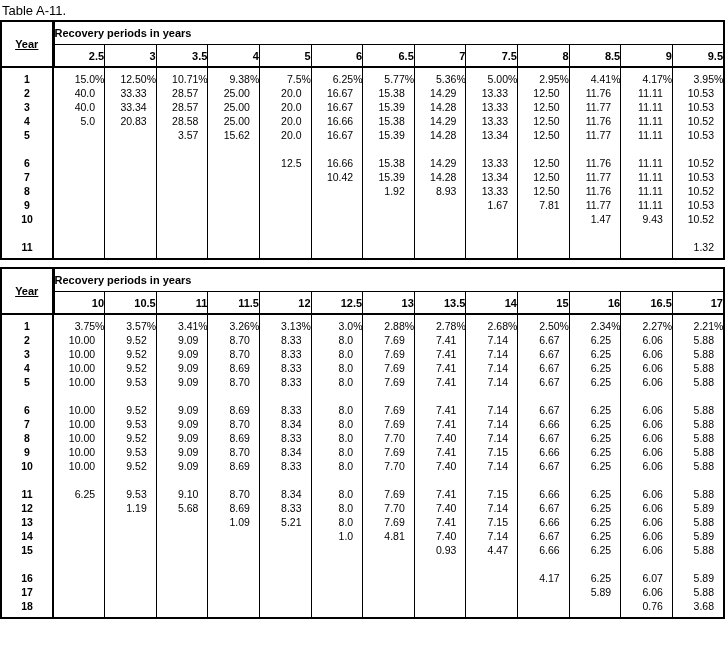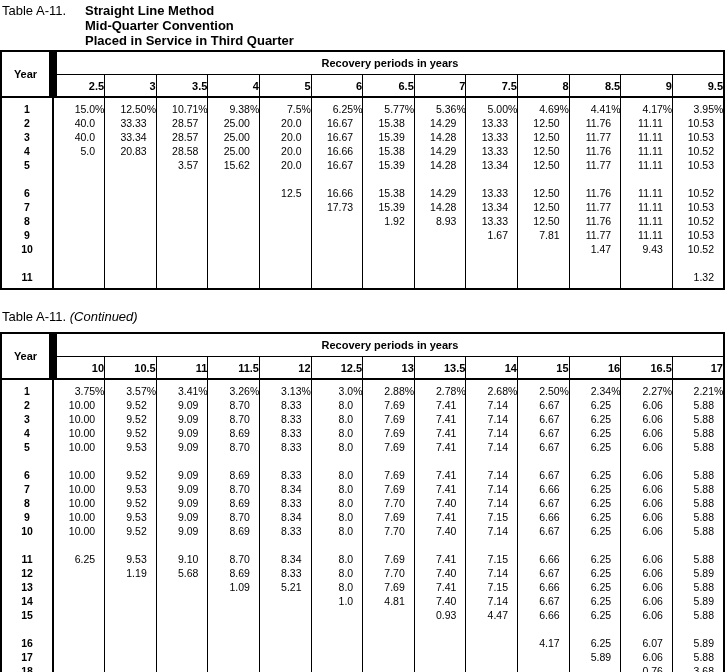--- a/index.html
+++ b/index.html
@@ -24,24 +24,25 @@
     border-collapse:collapse;
     border:2px solid #000;
     margin-top:2px;
   }
   table.dep.t2 { margin-top:7px; }
   col.year-col { width:52px; }
 
   th { font-weight:bold; padding:0; }
   th.year-h {
     font-size:11px; text-align:center; vertical-align:middle;
-    border-right:8px solid #000000;
+    border-right:3px solid #000000;
+    text-decoration:underline;
   }
   th.span-h {
-    font-size:11px; height:22px; text-align:center; vertical-align:middle;
+    font-size:11px; height:22px; text-align:left; vertical-align:middle;
     border-bottom:1px solid #000;
   }
   th.col-h {
     font-size:11px; height:21px; text-align:right; vertical-align:middle;
     border-left:1px solid #000;
   }
   th.col-h:first-child { border-left:none; }
   thead { border-bottom:2px solid #000; }
 
   td { padding:0; height:14px; line-height:14px; font-size:10.5px; vertical-align:bottom; }
@@ -55,25 +56,20 @@
   tbody tr:last-child td { padding-bottom:4px; }
   .pct { display:inline-block; width:0; white-space:pre; overflow:visible; }
 </style>
 </head>
 <body>
 
 <div class="page">
 
   <div class="title-block">
     <span class="title-label">Table A-11.</span>
-    <div class="heading-lines">
-      <div>Straight Line Method</div>
-      <div>Mid-Quarter Convention</div>
-      <div>Placed in Service in Third Quarter</div>
-    </div>
   </div>
 
   <table class="dep t1">
       <colgroup>
         <col class="year-col">
         <col>
         <col>
         <col>
         <col>
         <col>
@@ -112,21 +108,21 @@
           <td class="year-cell">1</td>
           <td class="val-cell"><span>15.0</span><span class="pct">%</span></td>
           <td class="val-cell"><span>12.50</span><span class="pct">%</span></td>
           <td class="val-cell"><span>10.71</span><span class="pct">%</span></td>
           <td class="val-cell"><span>9.38</span><span class="pct">%</span></td>
           <td class="val-cell"><span>7.5</span><span class="pct">%</span></td>
           <td class="val-cell"><span>6.25</span><span class="pct">%</span></td>
           <td class="val-cell"><span>5.77</span><span class="pct">%</span></td>
           <td class="val-cell"><span>5.36</span><span class="pct">%</span></td>
           <td class="val-cell"><span>5.00</span><span class="pct">%</span></td>
-          <td class="val-cell"><span>4.69</span><span class="pct">%</span></td>
+          <td class="val-cell"><span>2.95</span><span class="pct">%</span></td>
           <td class="val-cell"><span>4.41</span><span class="pct">%</span></td>
           <td class="val-cell"><span>4.17</span><span class="pct">%</span></td>
           <td class="val-cell"><span>3.95</span><span class="pct">%</span></td>
         </tr>
         <tr>
           <td class="year-cell">2</td>
           <td class="val-cell">40.0</td>
           <td class="val-cell">33.33</td>
           <td class="val-cell">28.57</td>
           <td class="val-cell">25.00</td>
@@ -220,21 +216,21 @@
           <td class="val-cell">11.11</td>
           <td class="val-cell">10.52</td>
         </tr>
         <tr>
           <td class="year-cell">7</td>
           <td class="val-cell"></td>
           <td class="val-cell"></td>
           <td class="val-cell"></td>
           <td class="val-cell"></td>
           <td class="val-cell"></td>
-          <td class="val-cell">17.73</td>
+          <td class="val-cell">10.42</td>
           <td class="val-cell">15.39</td>
           <td class="val-cell">14.28</td>
           <td class="val-cell">13.34</td>
           <td class="val-cell">12.50</td>
           <td class="val-cell">11.77</td>
           <td class="val-cell">11.11</td>
           <td class="val-cell">10.53</td>
         </tr>
         <tr>
           <td class="year-cell">8</td>
@@ -312,24 +308,20 @@
           <td class="val-cell"></td>
           <td class="val-cell"></td>
           <td class="val-cell"></td>
           <td class="val-cell"></td>
           <td class="val-cell"></td>
           <td class="val-cell">1.32</td>
         </tr>
       </tbody>
     </table>
 
-  <div class="title2">
-    <span>Table A-11.</span>
-    <span class="cont">(Continued)</span>
-  </div>
 
   <table class="dep t2">
       <colgroup>
         <col class="year-col">
         <col>
         <col>
         <col>
         <col>
         <col>
         <col>

